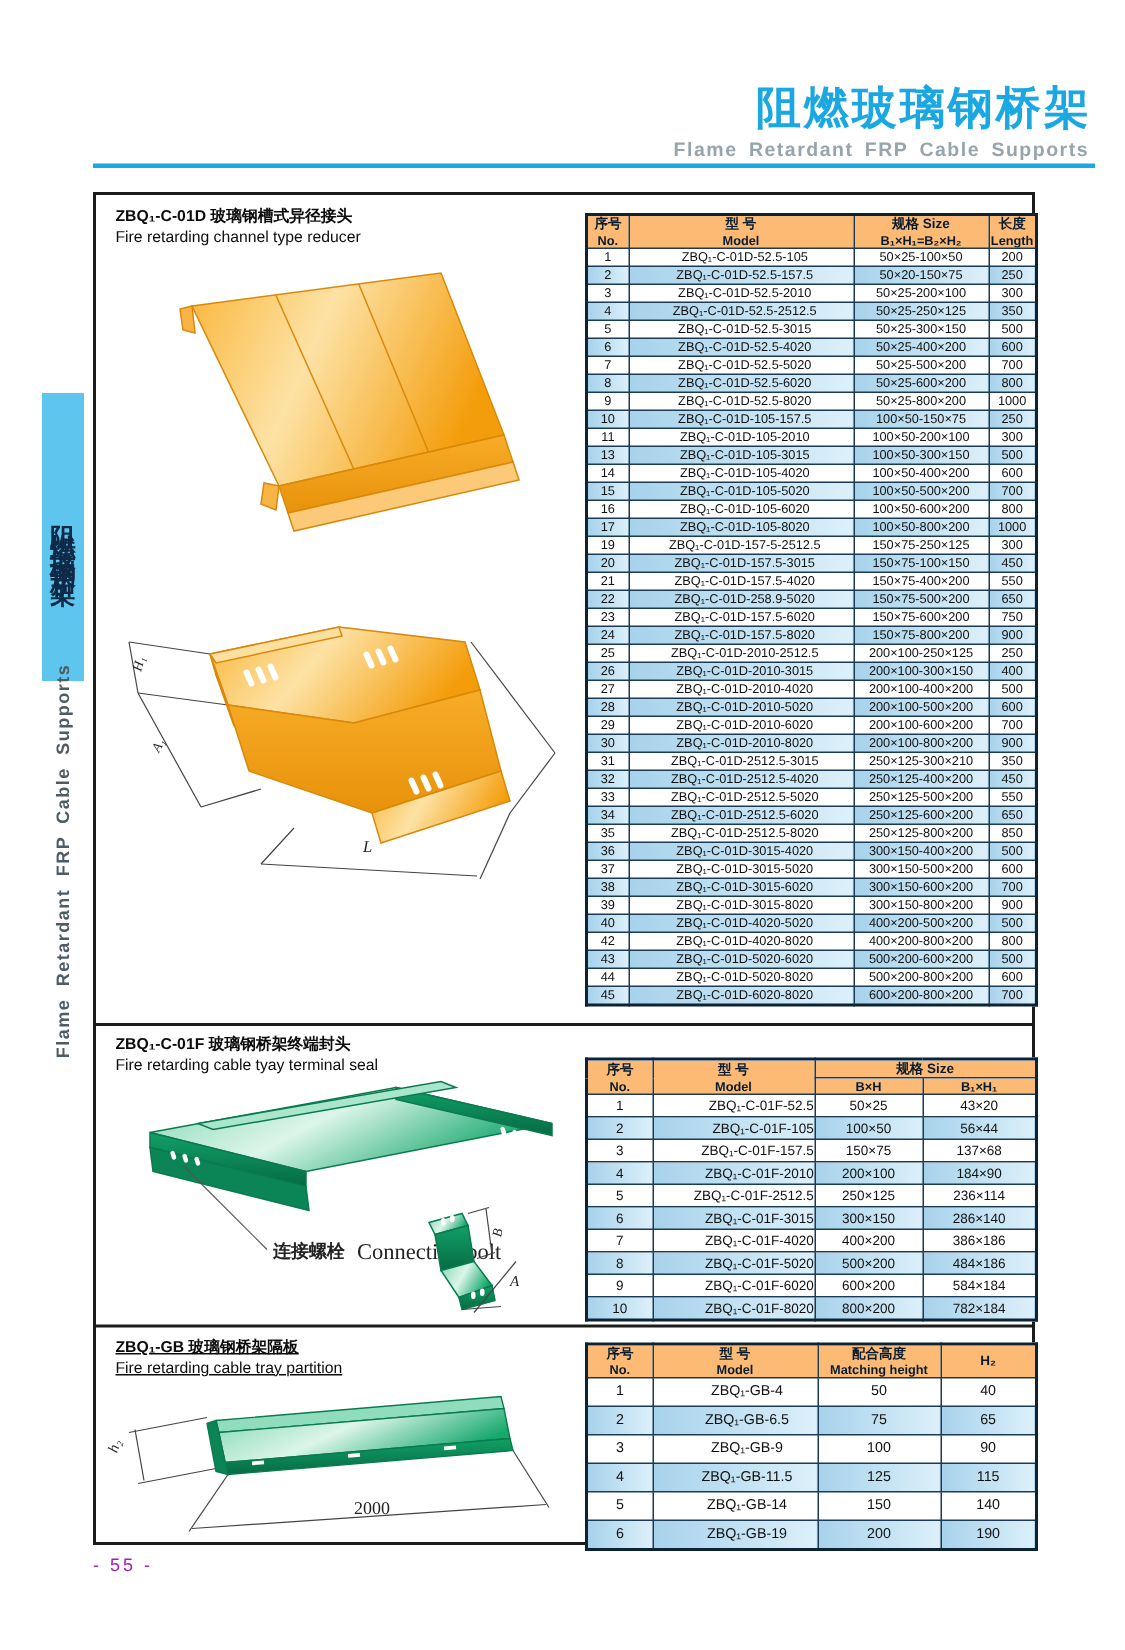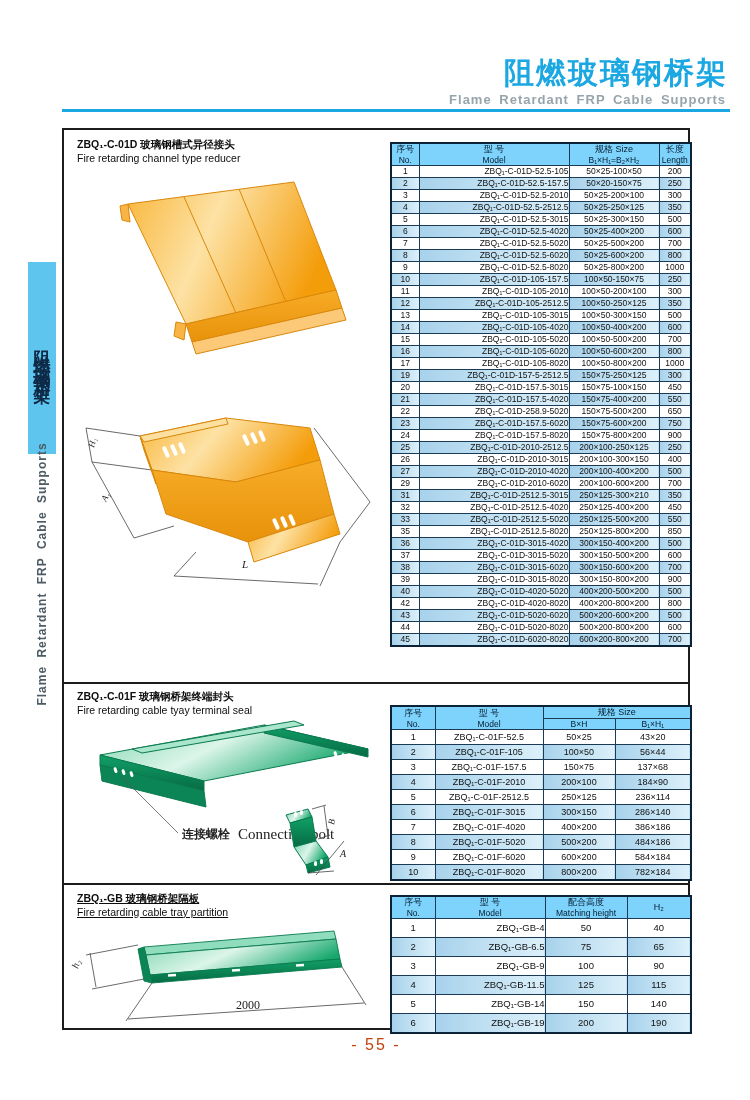--- a/index.html
+++ b/index.html
@@ -30,48 +30,48 @@
 
   .sec-title{position:absolute;font-size:10.5px;line-height:1.3;color:#0c0c0c;}
   .sec-title .zh{font-weight:bold;}
   .st1{left:13px;top:8px;} .st2{left:13px;top:560px;} .st3{left:13px;top:762px;text-decoration:underline;}
 
   
   table.cat{border-collapse:collapse;table-layout:fixed;position:absolute;
             background:#fff;border:2px solid #0C2337;}
   table.cat th,table.cat td{border:1px solid #1B3A55;padding:0;text-align:center;
             overflow:hidden;white-space:nowrap;}
-  table.cat th{background:#7dd3fc;color:#071c30;font-weight:normal;}
+  table.cat th{background:#fdba74;color:#071c30;font-weight:bold;}
   table.cat th .zh{font-size:9px;line-height:1.25;}
   table.cat th .en{font-size:8.5px;line-height:1.2;}
   tbody tr:nth-child(even) td{background:linear-gradient(90deg,#A7D2EB 0%,#DCF0FA 100%);}
 
   .t1{left:326px;top:12px;width:300px;font-size:8.5px;}
   .t1 td{height:11px;line-height:11px;}
-  .t1 td:nth-child(2){text-align:right;padding-left:5px;}
+  .t1 td:nth-child(2){text-align:center;padding-left:5px;}
 
   .t2{left:326px;top:575px;width:300px;font-size:9px;}
   .t2 td{height:14px;line-height:14px;}
-  .t2 td:nth-child(2){text-align:center;}
+  .t2 td:nth-child(2){text-align:right;}
 
   .t3{left:326px;top:765px;width:300px;font-size:9.5px;}
   .t3 td{height:18px;line-height:18px;}
-  .t3 td:nth-child(2){text-align:right;padding-left:16px;}
+  .t3 td:nth-child(2){text-align:center;padding-left:16px;}
 
   
   .d1a{position:absolute;left:30px;top:48px;}
   .d1b{position:absolute;left:14px;top:280px;}
   .d2 {position:absolute;left:8px;top:585px;}
   .d3 {position:absolute;left:4px;top:795px;}
   svg text{fill:#222;}
   .dimlabel{font-family:"Liberation Serif",serif;font-style:italic;}
   .dimnum{font-family:"Liberation Serif",serif;}
 
-  .page-num{position:absolute;top:1036px;left:62px;width:628px;text-align:center;
-            font-size:16px;color:#c2410c;letter-spacing:2px;}
+  .page-num{position:absolute;top:1036px;left:62px;width:628px;text-align:left;
+            font-size:12px;color:#a21caf;letter-spacing:2px;}
 </style>
 </head>
 <body>
 
 <div class="page">
 
   <div class="hdr-zh">阻燃玻璃钢桥架</div>
   <div class="hdr-en">Flame Retardant FRP Cable Supports</div>
   <div class="hdr-rule"></div>
 
@@ -234,26 +234,20 @@
             <td>100×50-150×75</td>
             <td>250</td>
           </tr>
           <tr>
             <td>11</td>
             <td>ZBQ₁-C-01D-105-2010</td>
             <td>100×50-200×100</td>
             <td>300</td>
           </tr>
           <tr>
-            <td>12</td>
-            <td>ZBQ₁-C-01D-105-2512.5</td>
-            <td>100×50-250×125</td>
-            <td>350</td>
-          </tr>
-          <tr>
             <td>13</td>
             <td>ZBQ₁-C-01D-105-3015</td>
             <td>100×50-300×150</td>
             <td>500</td>
           </tr>
           <tr>
             <td>14</td>
             <td>ZBQ₁-C-01D-105-4020</td>
             <td>100×50-400×200</td>
             <td>600</td>
@@ -324,42 +318,60 @@
             <td>200×100-300×150</td>
             <td>400</td>
           </tr>
           <tr>
             <td>27</td>
             <td>ZBQ₁-C-01D-2010-4020</td>
             <td>200×100-400×200</td>
             <td>500</td>
           </tr>
           <tr>
+            <td>28</td>
+            <td>ZBQ₁-C-01D-2010-5020</td>
+            <td>200×100-500×200</td>
+            <td>600</td>
+          </tr>
+          <tr>
             <td>29</td>
             <td>ZBQ₁-C-01D-2010-6020</td>
             <td>200×100-600×200</td>
             <td>700</td>
           </tr>
           <tr>
+            <td>30</td>
+            <td>ZBQ₁-C-01D-2010-8020</td>
+            <td>200×100-800×200</td>
+            <td>900</td>
+          </tr>
+          <tr>
             <td>31</td>
             <td>ZBQ₁-C-01D-2512.5-3015</td>
             <td>250×125-300×210</td>
             <td>350</td>
           </tr>
           <tr>
             <td>32</td>
             <td>ZBQ₁-C-01D-2512.5-4020</td>
             <td>250×125-400×200</td>
             <td>450</td>
           </tr>
           <tr>
             <td>33</td>
             <td>ZBQ₁-C-01D-2512.5-5020</td>
             <td>250×125-500×200</td>
             <td>550</td>
+          </tr>
+          <tr>
+            <td>34</td>
+            <td>ZBQ₁-C-01D-2512.5-6020</td>
+            <td>250×125-600×200</td>
+            <td>650</td>
           </tr>
           <tr>
             <td>35</td>
             <td>ZBQ₁-C-01D-2512.5-8020</td>
             <td>250×125-800×200</td>
             <td>850</td>
           </tr>
           <tr>
             <td>36</td>
             <td>ZBQ₁-C-01D-3015-4020</td>

